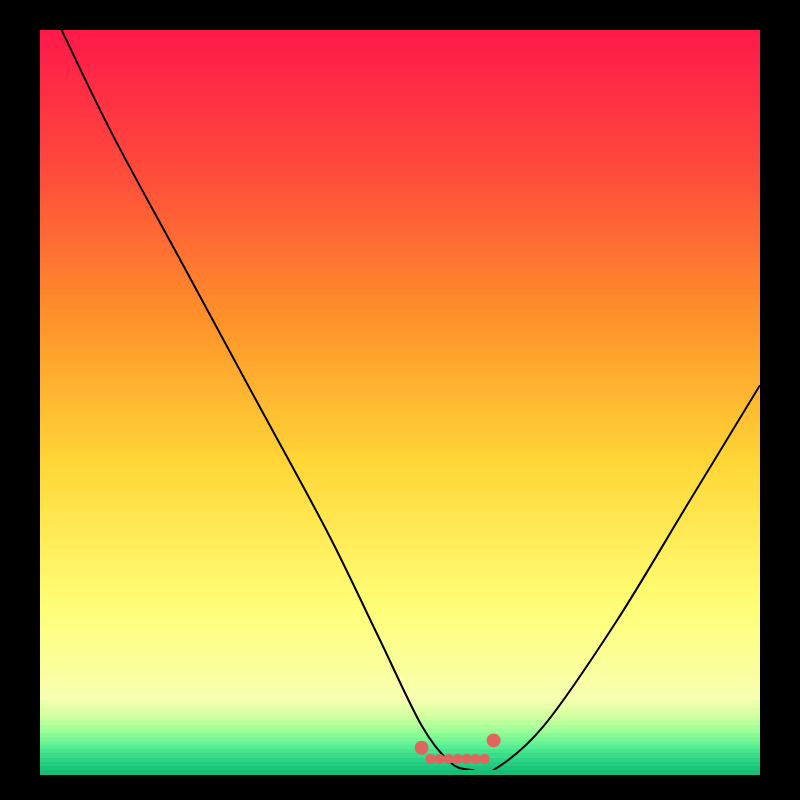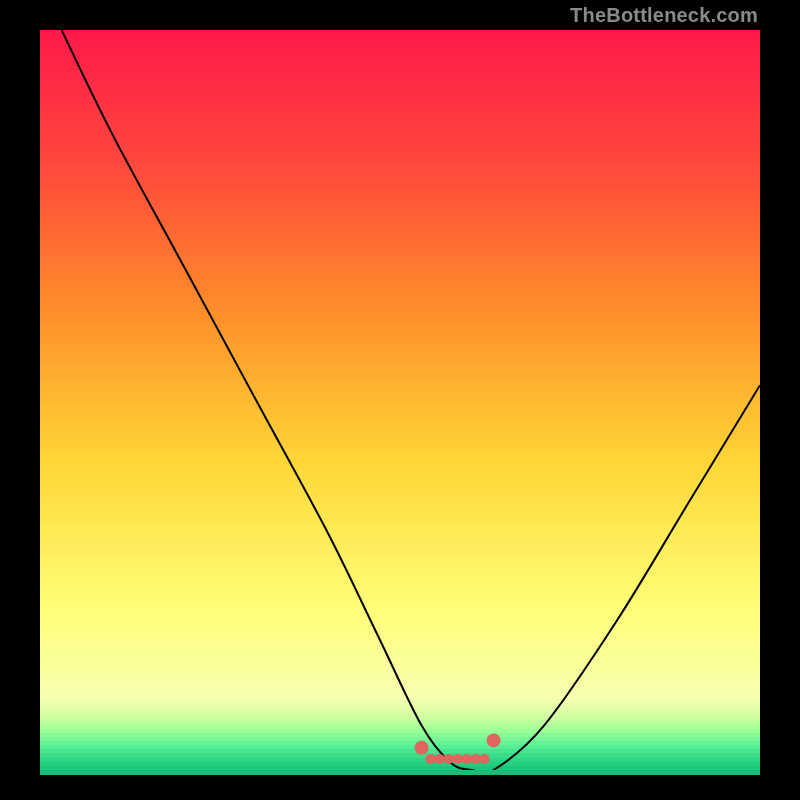--- a/index.html
+++ b/index.html
@@ -47,21 +47,20 @@
     font-weight: bold;
     color: #8a8a8a;
     letter-spacing: 0.2px;
   }
 </style>
 </head>
 <body>
 
 <div class="frame">
 
-  <div class="watermark">TheBottleneck.com</div>
 
   <div class="plot-area">
     <div class="gradient" id="gradient">
         <div class="strip" style="top: 0px; height: 5.11111px; background: rgb(255, 26, 74);"></div>
         <div class="strip" style="top: 4.13408px; height: 5.11111px; background: rgb(255, 27, 74);"></div>
         <div class="strip" style="top: 8.26816px; height: 5.11111px; background: rgb(255, 29, 73);"></div>
         <div class="strip" style="top: 12.4022px; height: 5.11111px; background: rgb(255, 30, 73);"></div>
         <div class="strip" style="top: 16.5363px; height: 5.11111px; background: rgb(255, 32, 72);"></div>
         <div class="strip" style="top: 20.6704px; height: 5.11111px; background: rgb(255, 33, 72);"></div>
         <div class="strip" style="top: 24.8045px; height: 5.11111px; background: rgb(255, 35, 71);"></div>

